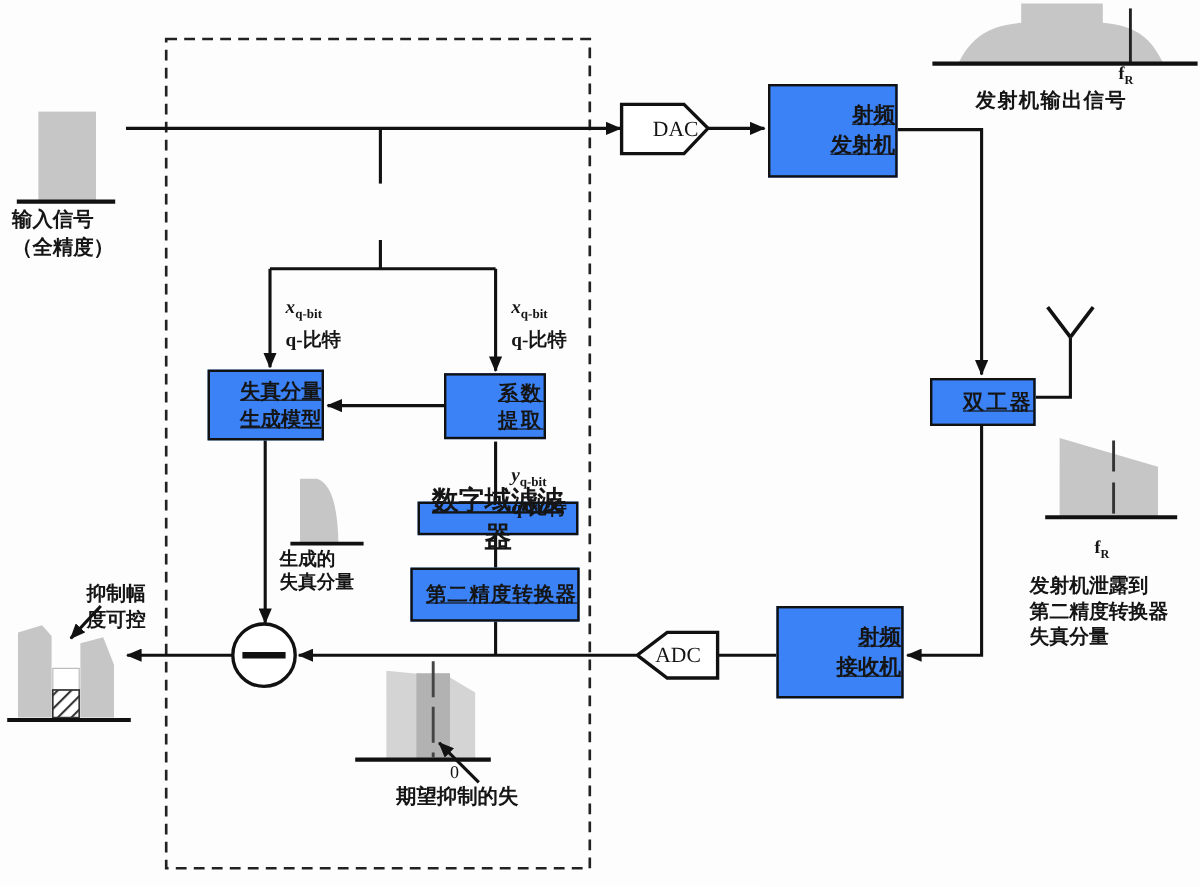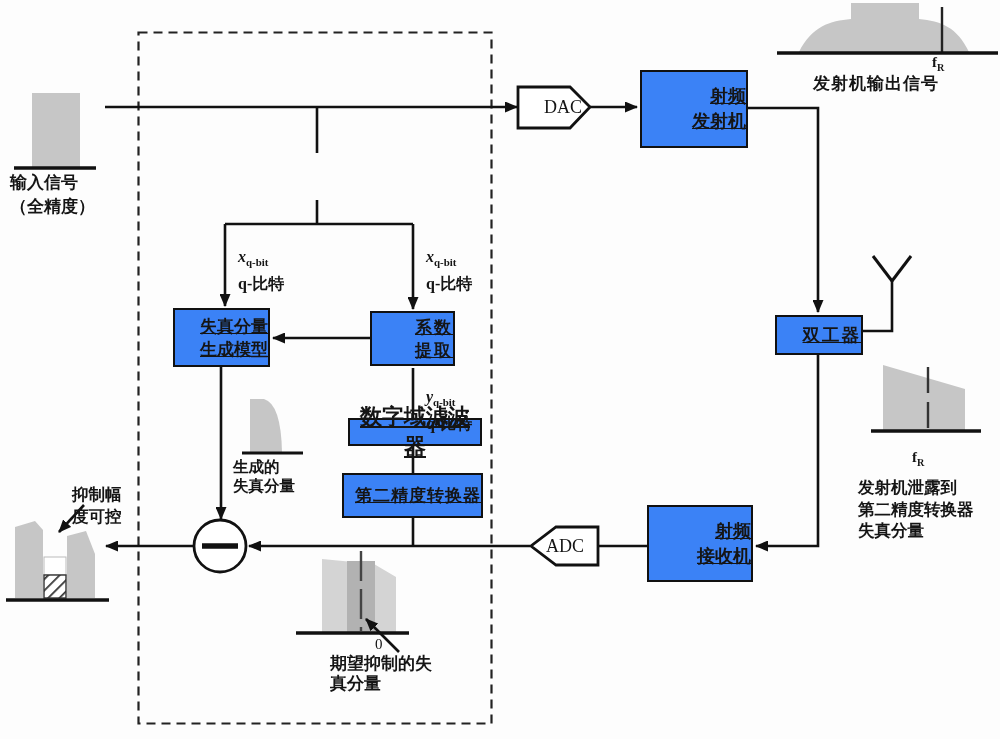--- a/index.html
+++ b/index.html
@@ -188,20 +188,19 @@
     <span class="ln">失真分量</span>
   </div>
 
   <div class="lbl" style="left:72px;top:452px;width:72px;font-size:16.5px;line-height:21.5px;margin-top:32px;">
     <span class="ln">抑制幅</span>
     <span class="ln">度可控</span>
   </div>
 
   <div class="lbl" style="left:330px;top:654px;width:152px;font-size:17px;line-height:20px;">
     <span class="ln">期望抑制的失</span>
-    <span class="ln">真分量</span>
   </div>
 
   <div class="lbl serifreg" style="left:351px;top:635px;width:20px;font-size:15px;">
     <span>0</span>
   </div>
 
 </div>
 
 </body></html>

